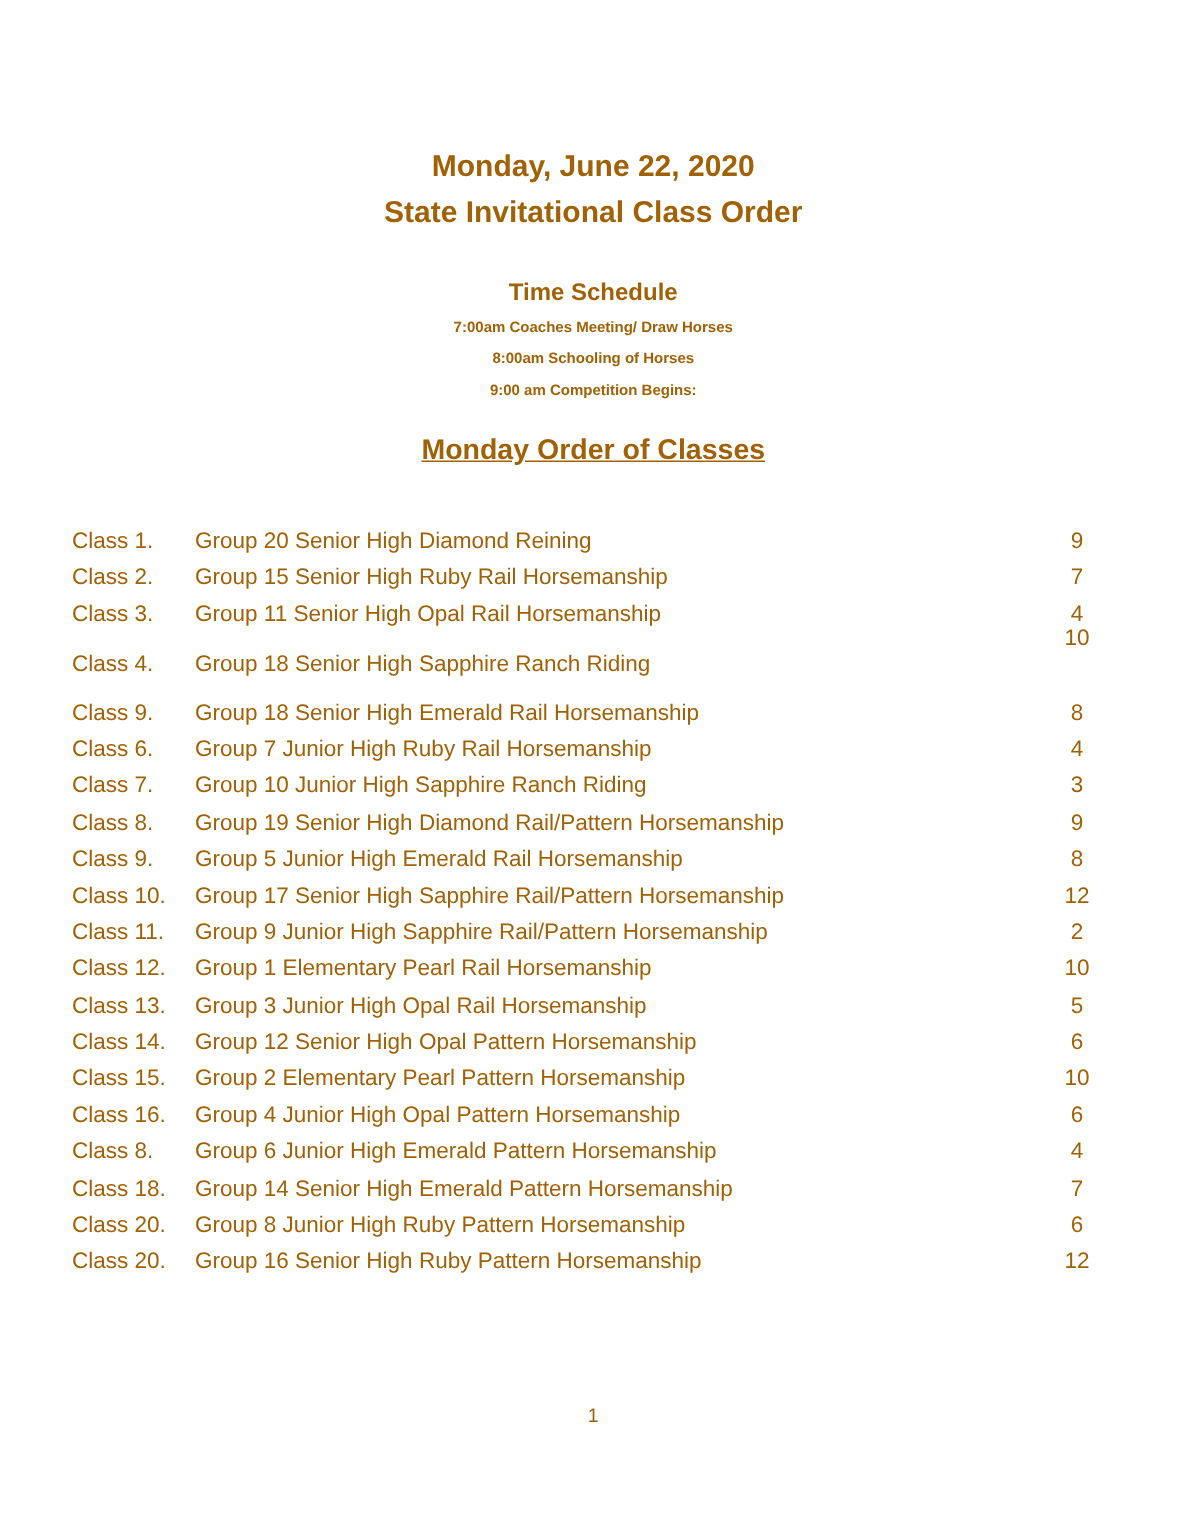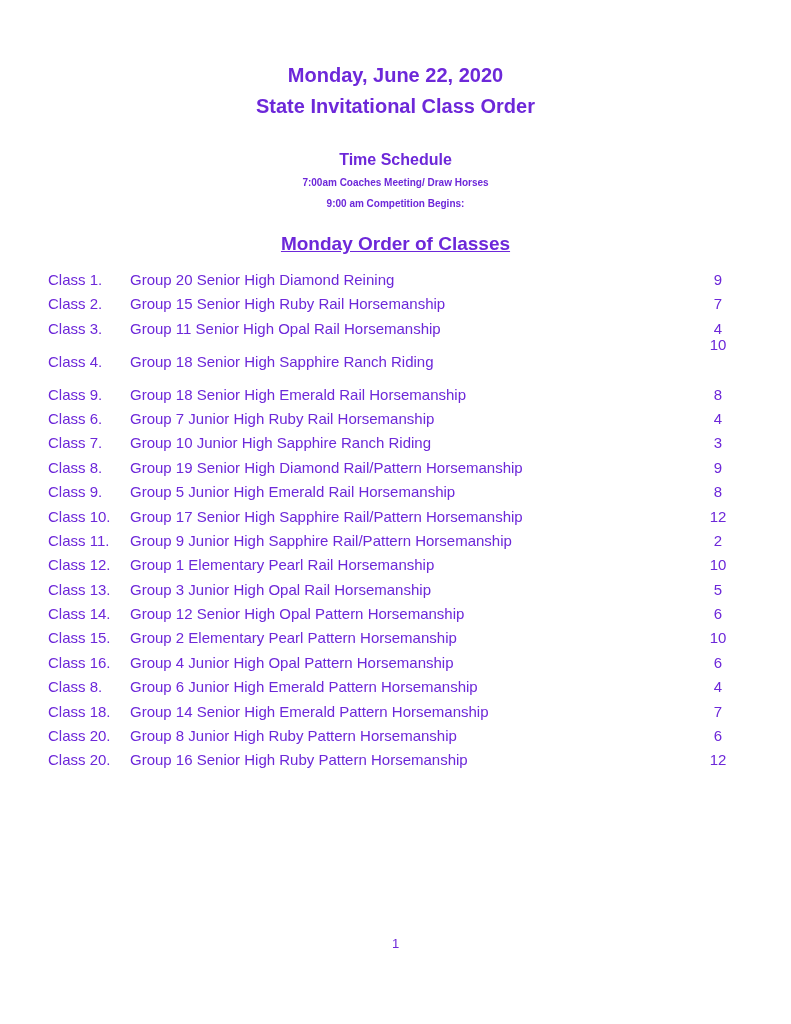--- a/index.html
+++ b/index.html
@@ -6,23 +6,23 @@
     margin: 0;
     padding: 0;
     background: #ffffff;
   }
   .page {
     position: relative;
     width: 791px;
     height: 1024px;
     background: #ffffff;
     box-sizing: border-box;
-    padding-top: 60px;
+    padding-top: 96px;
     font-family: "Liberation Sans", sans-serif;
-    color: #6d28d9;
+    color: #a16207;
     overflow: hidden;
   }
   .doc-title {
     font-size: 20px;
     font-weight: 700;
     line-height: 31px;
     text-align: center;
   }
   .schedule-block {
     margin-top: 26px;
@@ -59,20 +59,21 @@
     padding: 0 51px 0 48px;
   }
   .col-class {
     flex: none;
     width: 82px;
   }
   .col-desc {
     flex: 1;
     white-space: nowrap;
     overflow: hidden;
+    margin-top: 24px;
   }
   .col-count {
     flex: none;
     width: 44px;
     text-align: center;
   }
   
   .class-row.spaced {
     margin-top: 8.5px;
     margin-bottom: 8.5px;
@@ -95,20 +96,21 @@
 <body>
 
 <div class="page">
 
   <div class="doc-title">Monday, June 22, 2020</div>
   <div class="doc-title">State Invitational Class Order</div>
 
   <div class="schedule-block">
     <div class="schedule-title">Time Schedule</div>
     <div class="schedule-line">7:00am Coaches Meeting/ Draw Horses</div>
+    <div class="schedule-line">8:00am Schooling of Horses</div>
     <div class="schedule-line">9:00 am Competition Begins:</div>
   </div>
 
   <div class="order-heading">Monday Order of Classes</div>
 
   <div class="class-list">
     <div class="class-row">
       <span class="col-class">Class 1.</span>
       <span class="col-desc">Group 20 Senior High Diamond Reining</span>
       <span class="col-count">9</span>

